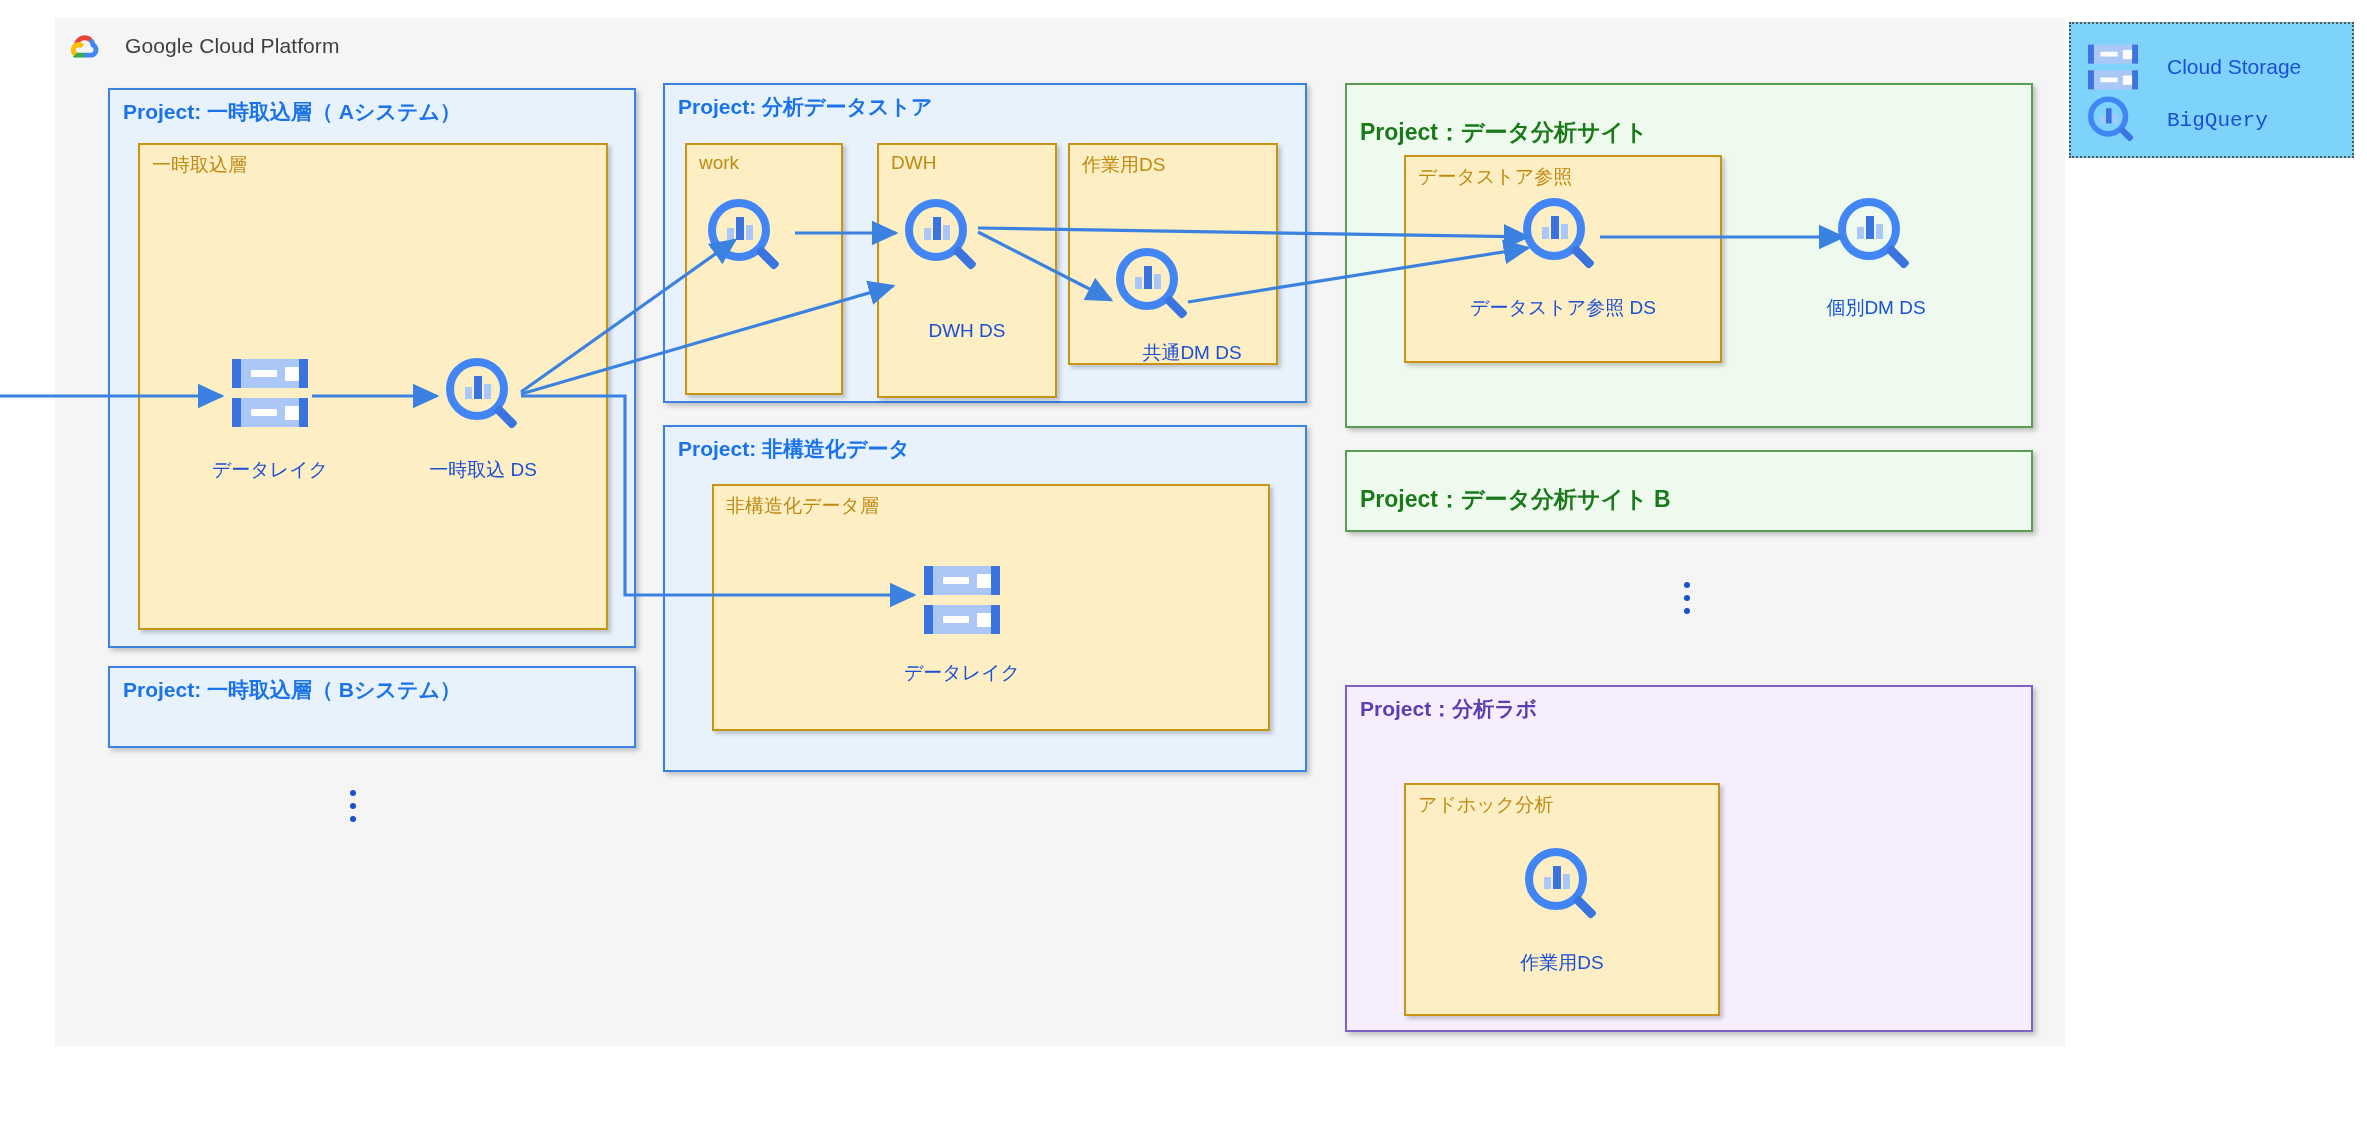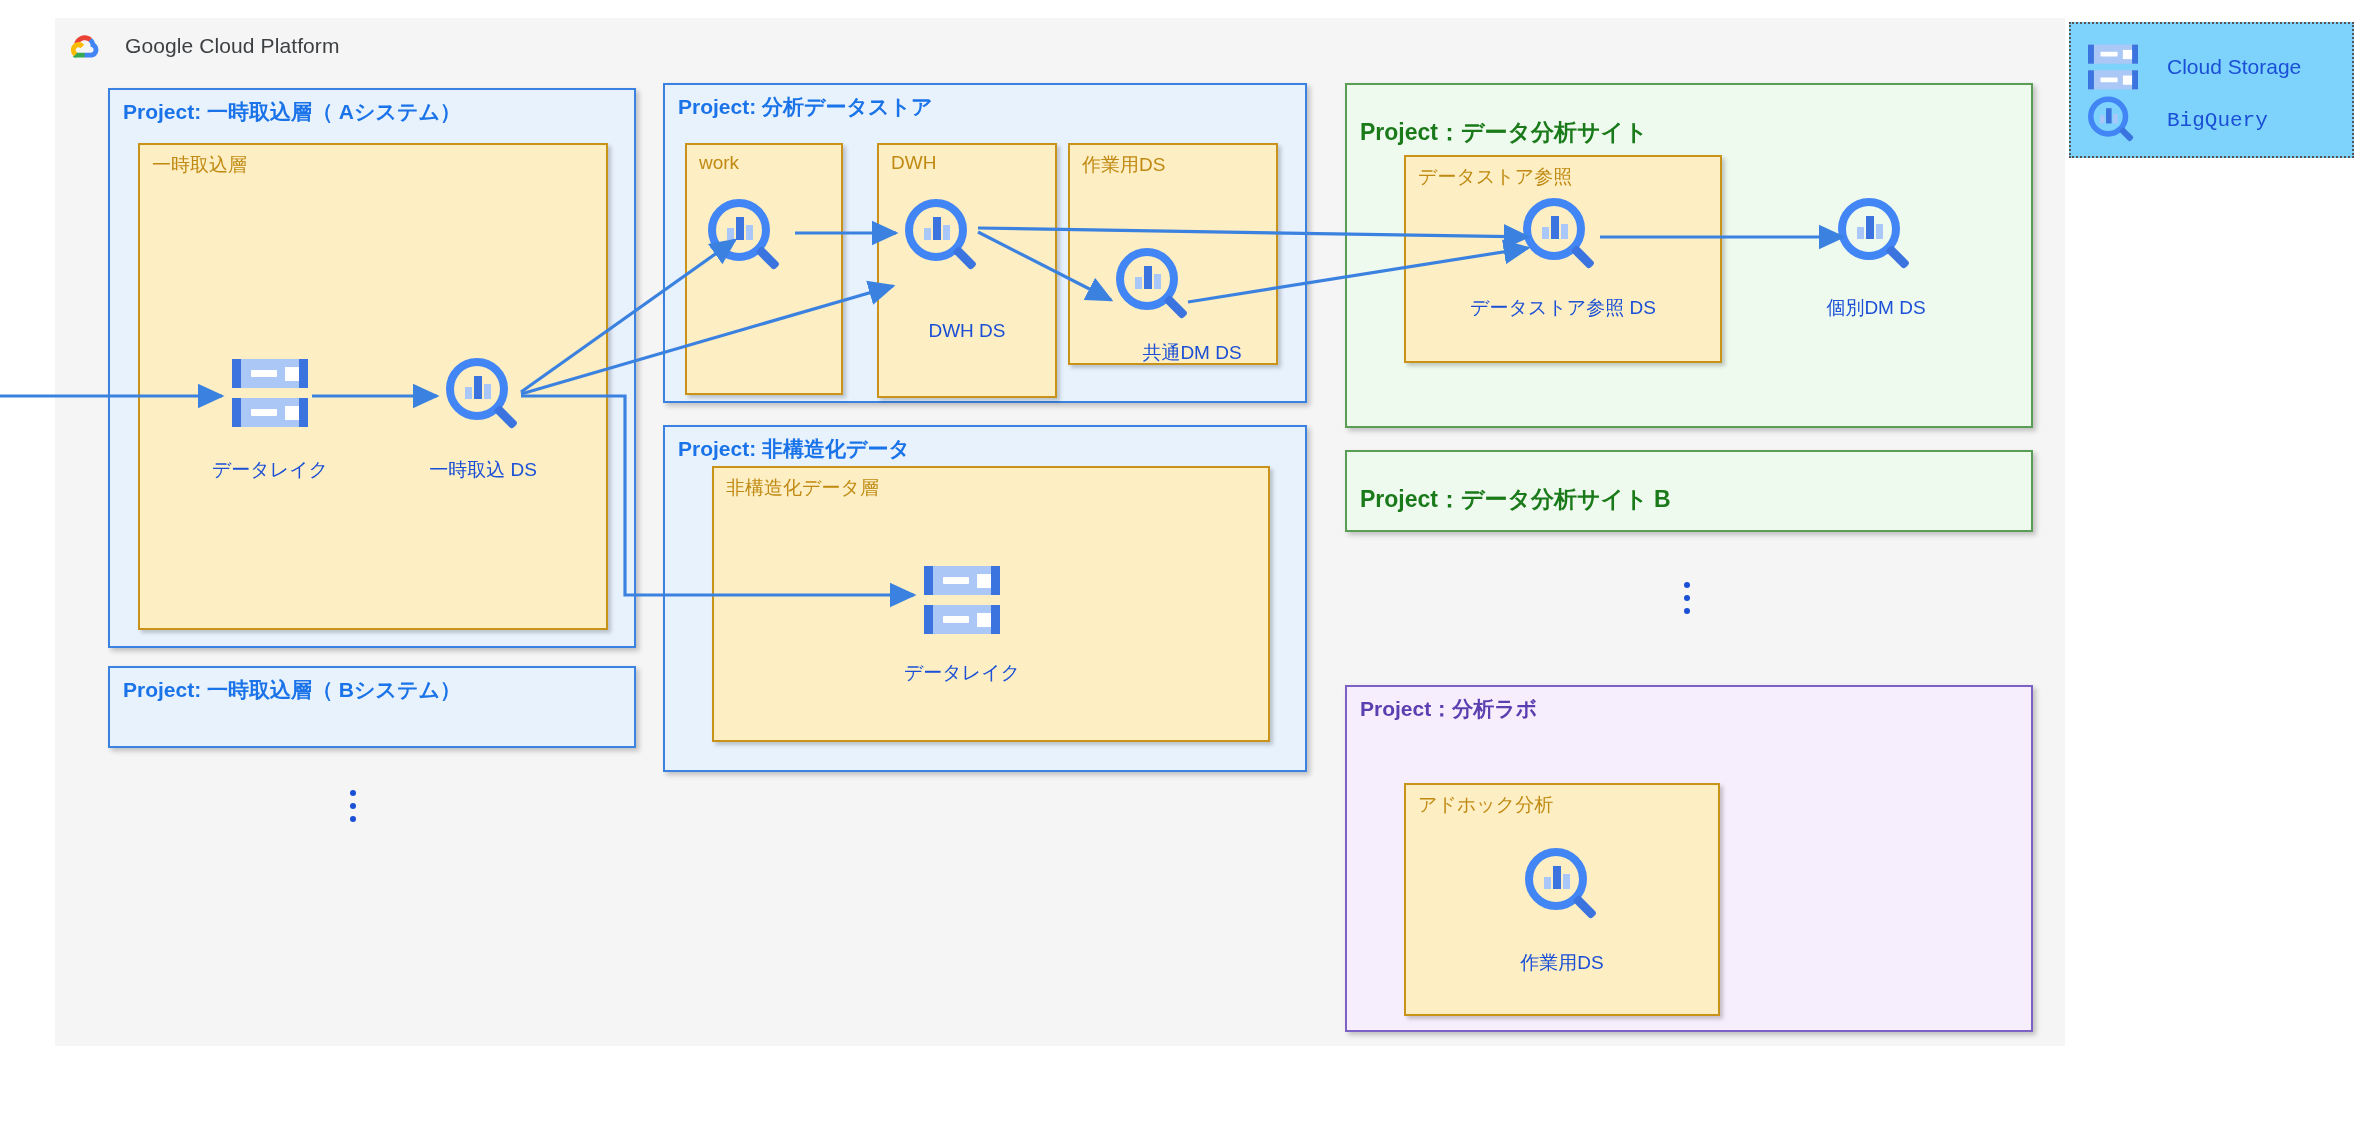--- a/index.html
+++ b/index.html
@@ -151,21 +151,21 @@
       <rect x="31" y="21" width="8" height="23" fill="#3b74de"></rect>
       <rect x="41" y="29" width="7" height="15" fill="#a9c7f8"></rect>
       <rect x="52" y="52" width="9" height="26" rx="3" fill="#3b74de" transform="rotate(-45 56 56)"></rect>
     </svg>
   </span>
   <span class="node-label" style="left:1092px;top:340px;width:200px;">共通DM DS</span>
 
   <div class="proj blue" style="left:663px;top:425px;width:644px;height:347px;">
     <span class="proj-title">Project: 非構造化データ</span>
   </div>
-  <div class="layer" style="left:712px;top:466px;width:558px;height:276px;">
+  <div class="layer" style="left:712px;top:484px;width:558px;height:247px;">
     <span class="layer-title">非構造化データ層</span>
   </div>
   <span class="ico" style="left:920px;top:562px;">
     <svg width="84" height="76" viewBox="0 0 84 76">
       <rect x="4" y="4" width="76" height="29" fill="#aac7f5"></rect>
       <rect x="4" y="4" width="9" height="29" fill="#3b74de"></rect>
       <rect x="71" y="4" width="9" height="29" fill="#3b74de"></rect>
       <rect x="23" y="15" width="26" height="7" rx="1" fill="#ffffff"></rect>
       <rect x="57" y="12" width="14" height="14" fill="#ffffff"></rect>
       <rect x="4" y="43" width="76" height="29" fill="#aac7f5"></rect>

